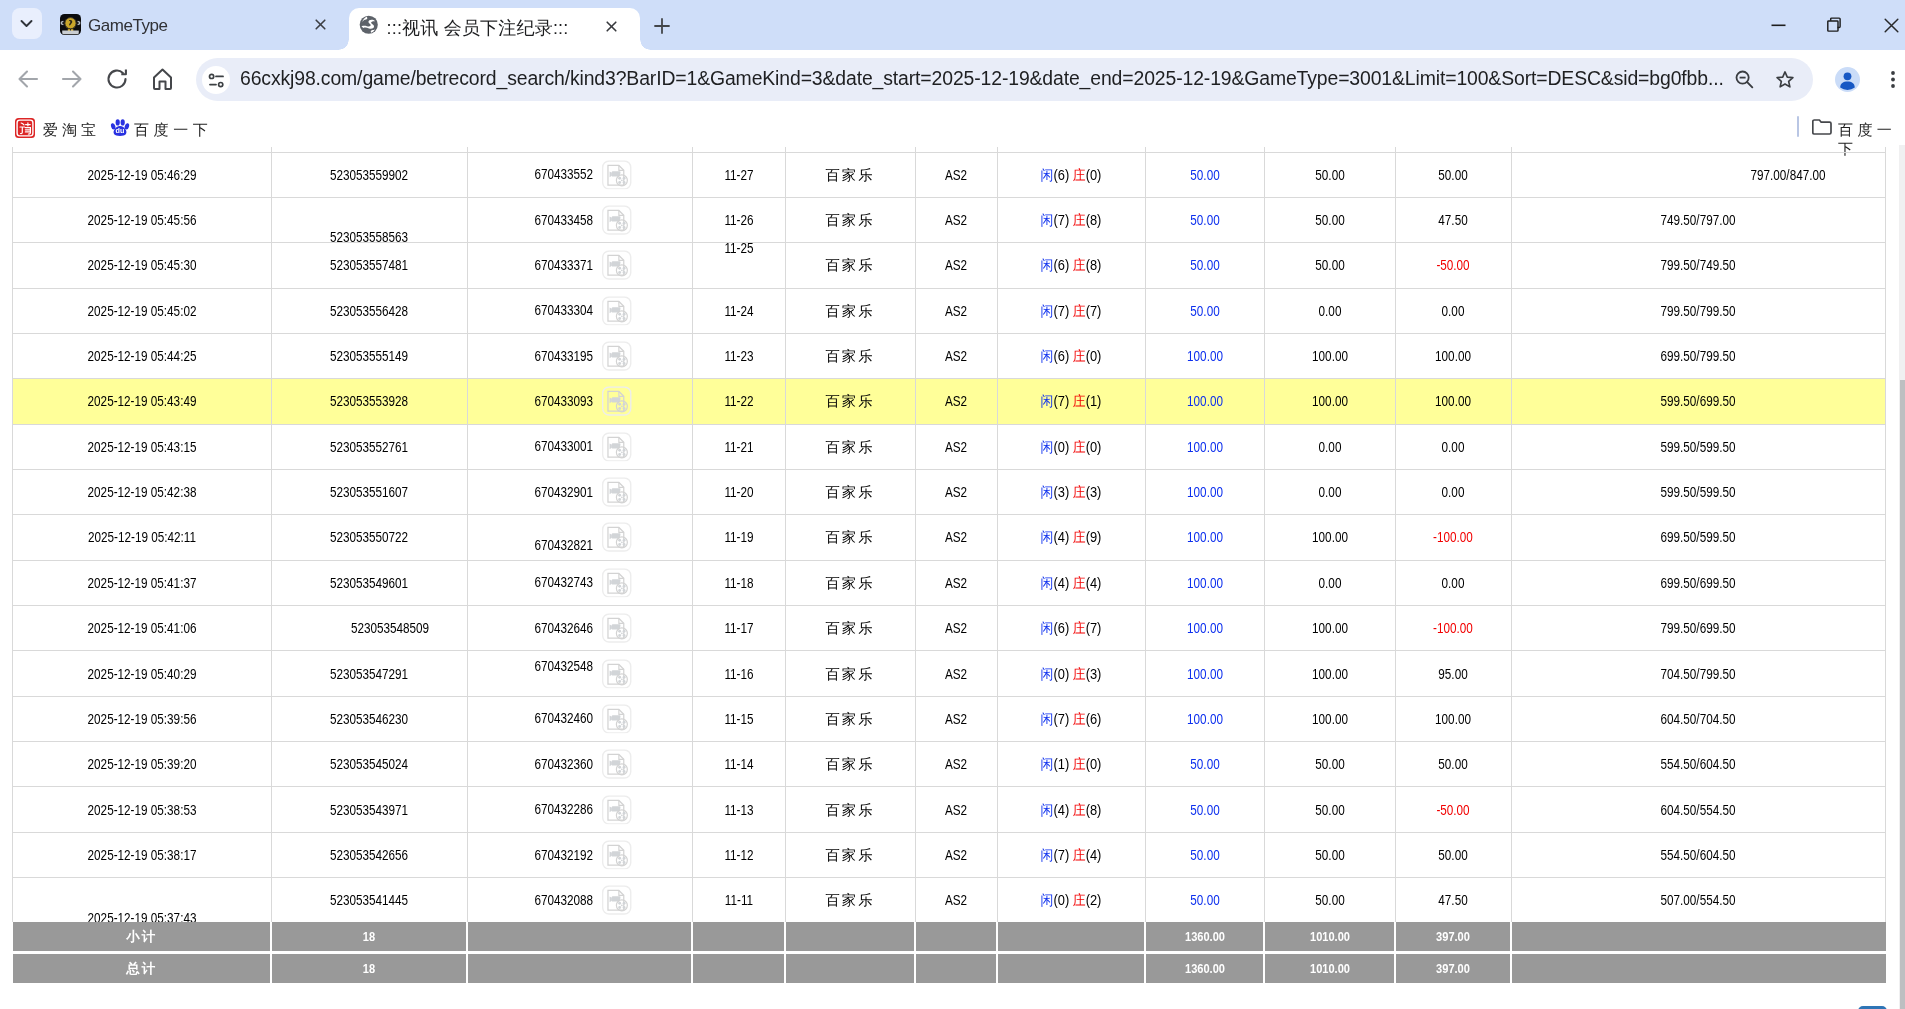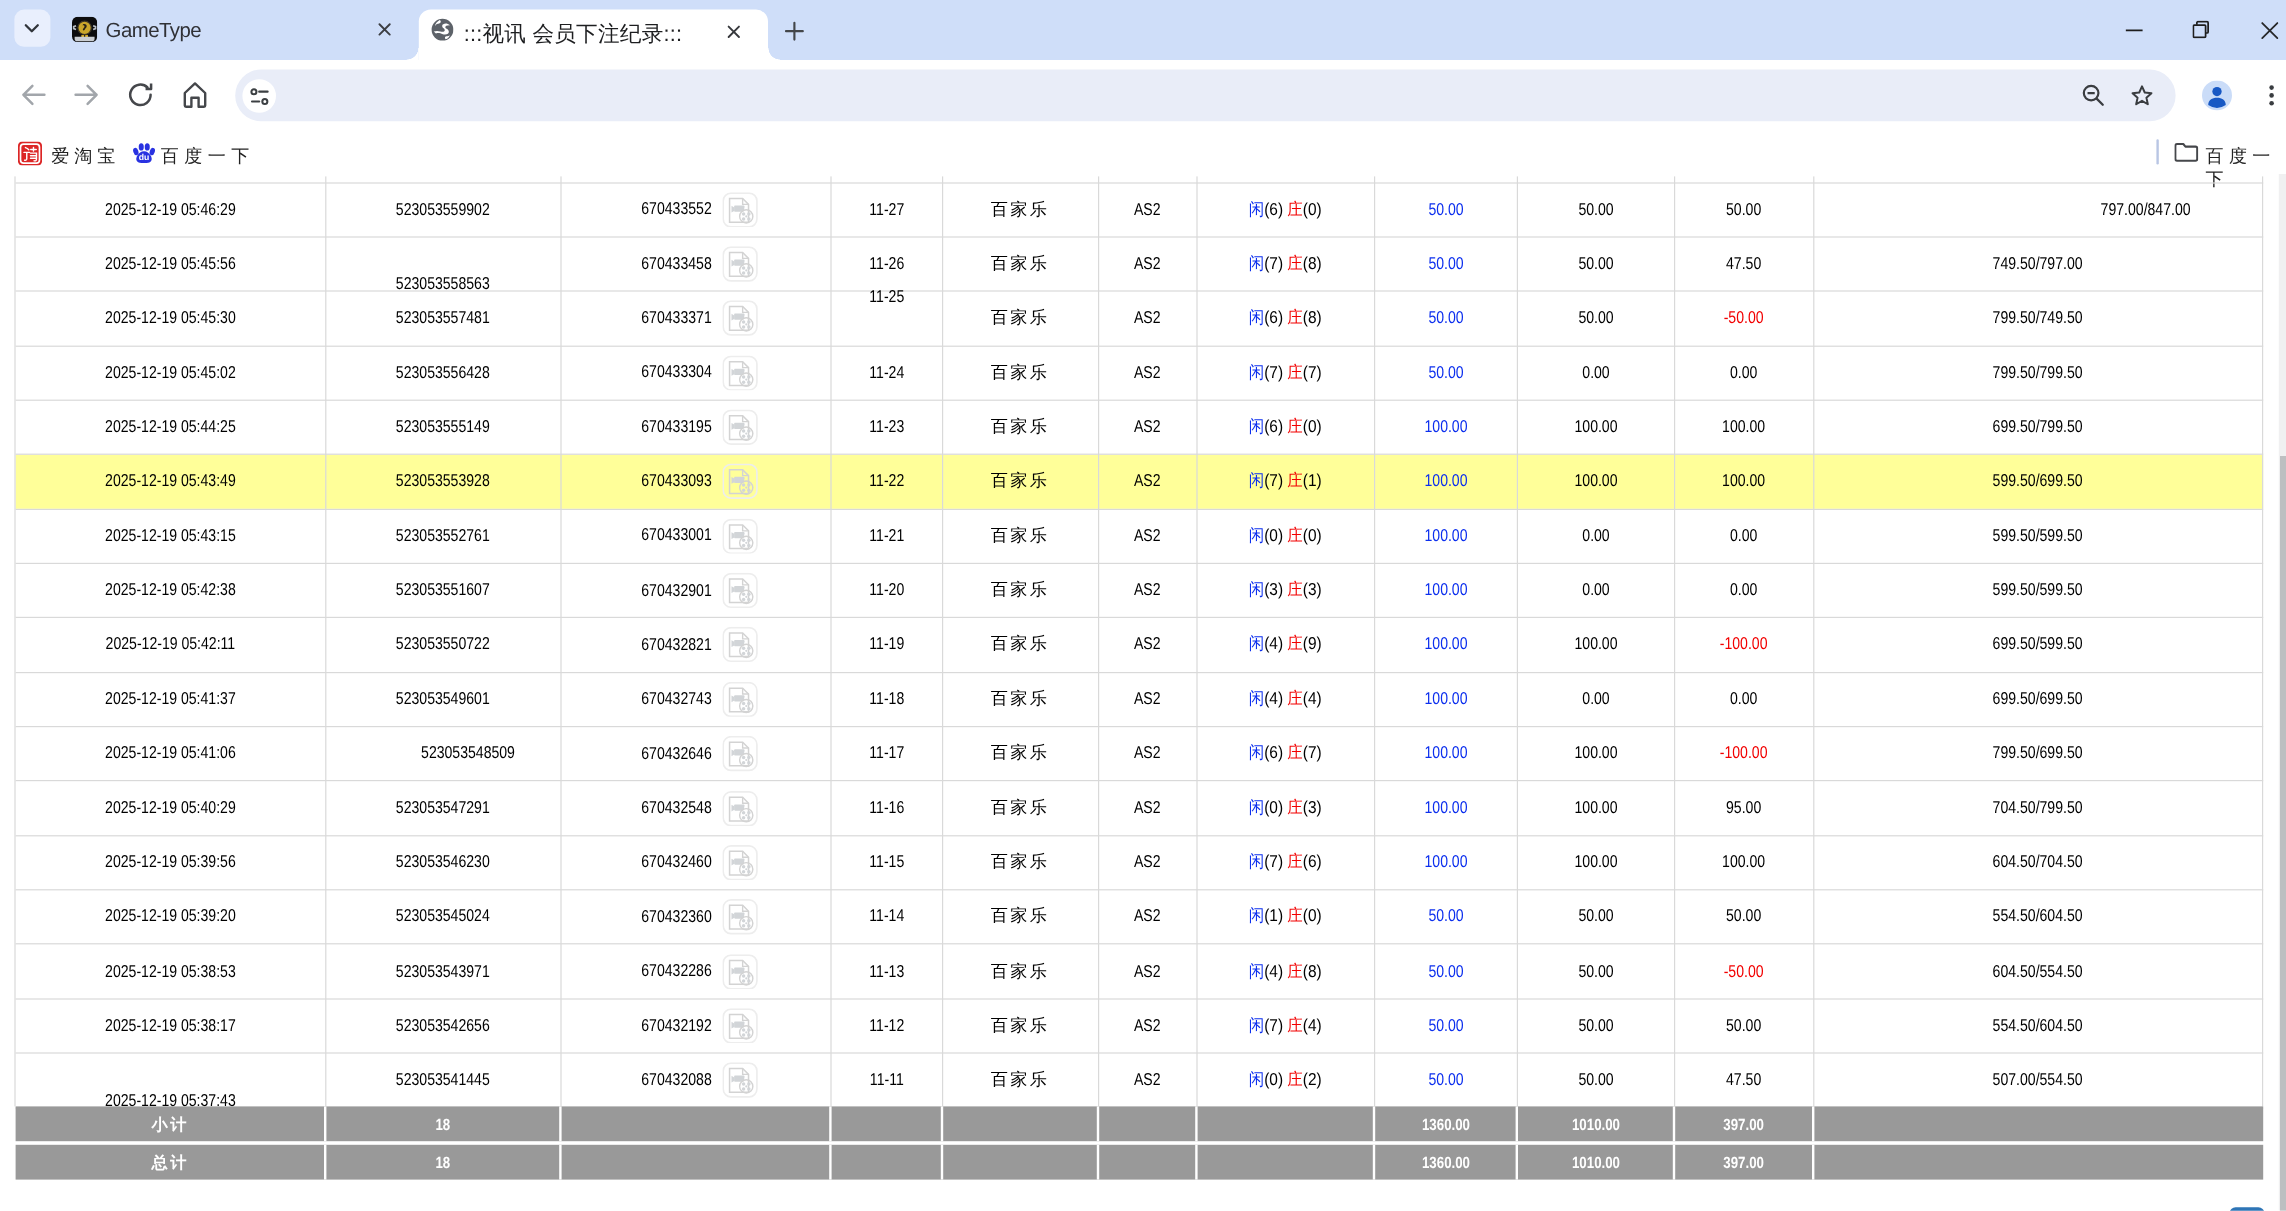--- a/index.html
+++ b/index.html
@@ -77,20 +77,21 @@
 <path d="M3 10.5 L11.5 2.5 L20 10.5 V21 a1 1 0 0 1 -1 1 H14.5 V14.5 h-6 V22 H4 a1 1 0 0 1 -1 -1 Z" fill="none" stroke="#45474b" stroke-width="2" stroke-linejoin="round"></path>
 </svg>
 <div class="abs" style="left:195.8px;top:58px;width:1617px;height:43px;border-radius:21.5px;background:#e9edf8"></div>
 <div class="abs" style="left:202.3px;top:65.8px;width:28px;height:28px;border-radius:50%;background:#fff"></div>
 <svg class="abs" style="left:208px;top:71.5px" width="17" height="17" viewBox="0 0 17 17">
 <circle cx="3.6" cy="4.4" r="2.1" fill="none" stroke="#3c4043" stroke-width="1.7"></circle>
 <path d="M8 4.4 H15" stroke="#3c4043" stroke-width="1.8" stroke-linecap="round"></path>
 <path d="M2 12.6 H8" stroke="#3c4043" stroke-width="1.8" stroke-linecap="round"></path>
 <circle cx="12.7" cy="12.6" r="2.1" fill="none" stroke="#3c4043" stroke-width="1.7"></circle>
 </svg>
+<div class="abs" style="left:240px;top:67.3px;font-size:19.4px;letter-spacing:-0.12px;color:#1e1f21">66cxkj98.com/game/betrecord_search/kind3?BarID=1&amp;GameKind=3&amp;date_start=2025-12-19&amp;date_end=2025-12-19&amp;GameType=3001&amp;Limit=100&amp;Sort=DESC&amp;sid=bg0fbb...</div>
 <svg class="abs" style="left:1734px;top:68.5px" width="21" height="21" viewBox="0 0 21 21">
 <circle cx="8.6" cy="8.6" r="6.1" fill="none" stroke="#3a3d41" stroke-width="1.8"></circle>
 <path d="M5.6 8.6 H11.6" stroke="#3a3d41" stroke-width="1.8"></path>
 <path d="M13.2 13.2 L18.3 18.3" stroke="#3a3d41" stroke-width="1.9" stroke-linecap="round"></path>
 </svg>
 <svg class="abs" style="left:1774px;top:68.5px" width="22" height="22" viewBox="0 0 24 24">
       <path d="M12 3.2 l2.5 5.6 6.1 0.6 -4.6 4.1 1.3 6 -5.3 -3.1 -5.3 3.1 1.3 -6 -4.6 -4.1 6.1 -0.6 z" fill="none" stroke="#3a3d41" stroke-width="1.8" stroke-linejoin="round"></path>
     </svg>
 <svg class="abs" style="left:1835px;top:66.8px" width="25" height="25" viewBox="0 0 25 25">
 <circle cx="12.5" cy="12.5" r="12.5" fill="#cadcf8"></circle>
@@ -373,21 +374,21 @@
 <div class="ct" style="left:738.5px;top:492.12px"><span class="n">11-20</span></div>
 <div class="ct" style="left:850.0px;top:492.12px"><span style="letter-spacing:2px">百家乐</span></div>
 <div class="ct" style="left:956.0px;top:492.12px"><span class="n">AS2</span></div>
 <div class="ct" style="left:1071.0px;top:492.12px"><span class="n9"><span class="blue">闲</span>(3) <span class="red">庄</span>(3)</span></div>
 <div class="ct" style="left:1204.5px;top:492.12px"><a class="bet"><span class="n">100.00</span></a></div>
 <div class="ct" style="left:1329.5px;top:492.12px"><span class="n">0.00</span></div>
 <div class="ct" style="left:1453.0px;top:492.12px"><span class="n">0.00</span></div>
 <div class="ct" style="left:1698.2px;top:492.12px"><span class="n">599.50/599.50</span></div>
 <div class="ct" style="left:141.8px;top:537.47px"><span class="n">2025-12-19 05:42:11</span></div>
 <div class="ct" style="left:369.0px;top:537.47px"><span class="n">523053550722</span></div>
-<div class="ct" style="left:579.5px;top:537.47px"><span style="display:inline-flex;align-items:center;gap:3px">
+<div class="ct" style="left:579.5px;top:537.47px"><span style="display:inline-flex;align-items:flex-end;gap:3px">
         <span class="n">670432821</span>
         <svg class="icn" width="29.5" height="29.5" viewBox="0 0 29.5 29.5" style="vertical-align:middle">
 <rect x="0.7" y="0.7" width="28.1" height="28.1" rx="6.5" fill="none" stroke="#ededed" stroke-width="1.4"></rect>
 <path d="M6 5.2 H16.9 L21.8 10.1 V24.9 H6 Z" fill="none" stroke="#d3d3d3" stroke-width="1.25"></path>
 <path d="M16.9 5.2 V10.1 H21.8" fill="none" stroke="#d3d3d3" stroke-width="1.15"></path>
 <g fill="#d2d5d8">
 <path d="M10.7 11.1 H17.6 C18.2 11.1 18.6 11.6 18.5 12.2 L17.9 15.5 C17.8 16 17.4 16.3 16.9 16.3 H10.7 C10.2 16.3 9.8 15.9 9.8 15.4 V12 C9.8 11.5 10.2 11.1 10.7 11.1 Z"></path>
 <path d="M9.9 12.6 L7.6 11.3 V16.9 L9.9 15.6 Z"></path>
 </g>
 <circle cx="19.9" cy="20.1" r="5.5" fill="none" stroke="#d3d3d3" stroke-width="1.2"></circle>
@@ -457,21 +458,21 @@
 <div class="ct" style="left:738.5px;top:628.17px"><span class="n">11-17</span></div>
 <div class="ct" style="left:850.0px;top:628.17px"><span style="letter-spacing:2px">百家乐</span></div>
 <div class="ct" style="left:956.0px;top:628.17px"><span class="n">AS2</span></div>
 <div class="ct" style="left:1071.0px;top:628.17px"><span class="n9"><span class="blue">闲</span>(6) <span class="red">庄</span>(7)</span></div>
 <div class="ct" style="left:1204.5px;top:628.17px"><a class="bet"><span class="n">100.00</span></a></div>
 <div class="ct" style="left:1329.5px;top:628.17px"><span class="n">100.00</span></div>
 <div class="ct" style="left:1453.0px;top:628.17px"><span class="n red">-100.00</span></div>
 <div class="ct" style="left:1698.2px;top:628.17px"><span class="n">799.50/699.50</span></div>
 <div class="ct" style="left:141.8px;top:673.52px"><span class="n">2025-12-19 05:40:29</span></div>
 <div class="ct" style="left:369.0px;top:673.52px"><span class="n">523053547291</span></div>
-<div class="ct" style="left:579.5px;top:673.52px"><span style="display:inline-flex;align-items:center;gap:3px">
+<div class="ct" style="left:579.5px;top:673.52px"><span style="display:inline-flex;gap:3px">
         <span class="n">670432548</span>
         <svg class="icn" width="29.5" height="29.5" viewBox="0 0 29.5 29.5" style="vertical-align:middle">
 <rect x="0.7" y="0.7" width="28.1" height="28.1" rx="6.5" fill="none" stroke="#ededed" stroke-width="1.4"></rect>
 <path d="M6 5.2 H16.9 L21.8 10.1 V24.9 H6 Z" fill="none" stroke="#d3d3d3" stroke-width="1.25"></path>
 <path d="M16.9 5.2 V10.1 H21.8" fill="none" stroke="#d3d3d3" stroke-width="1.15"></path>
 <g fill="#d2d5d8">
 <path d="M10.7 11.1 H17.6 C18.2 11.1 18.6 11.6 18.5 12.2 L17.9 15.5 C17.8 16 17.4 16.3 16.9 16.3 H10.7 C10.2 16.3 9.8 15.9 9.8 15.4 V12 C9.8 11.5 10.2 11.1 10.7 11.1 Z"></path>
 <path d="M9.9 12.6 L7.6 11.3 V16.9 L9.9 15.6 Z"></path>
 </g>
 <circle cx="19.9" cy="20.1" r="5.5" fill="none" stroke="#d3d3d3" stroke-width="1.2"></circle>

